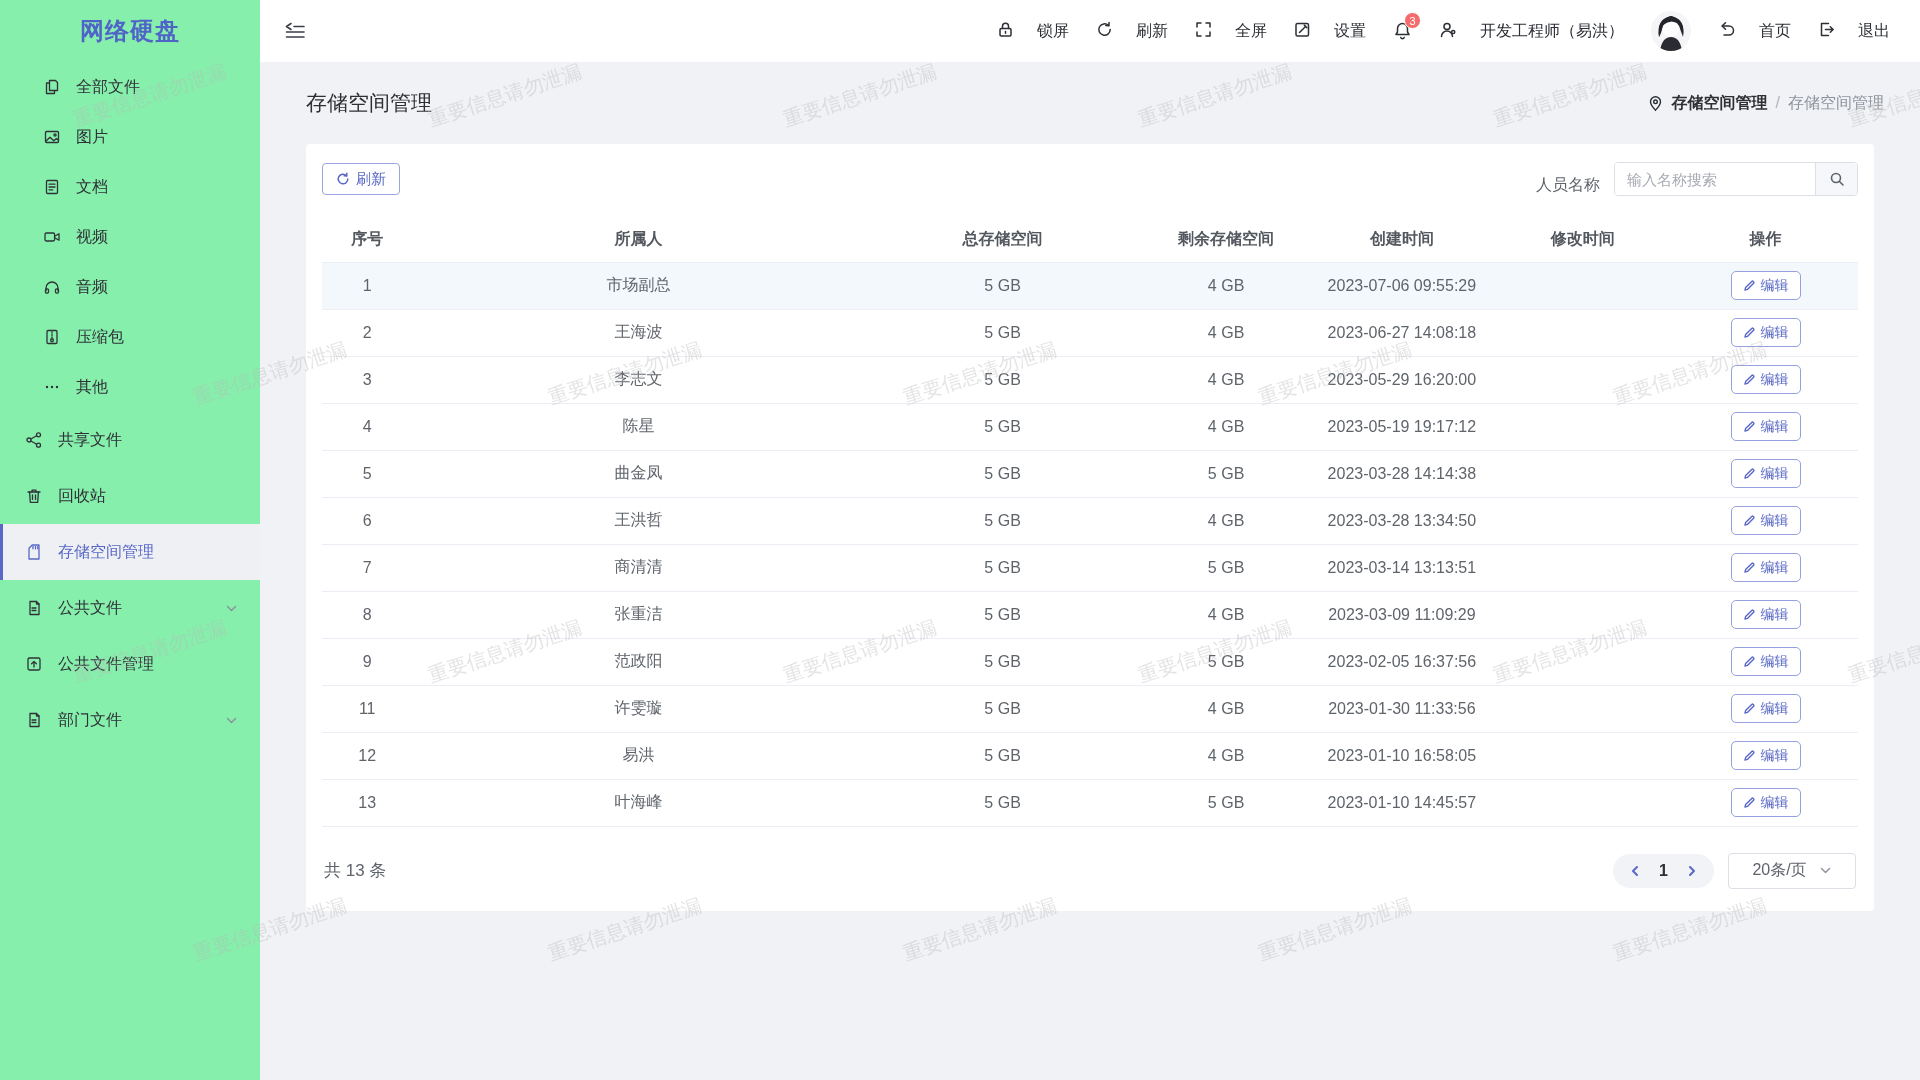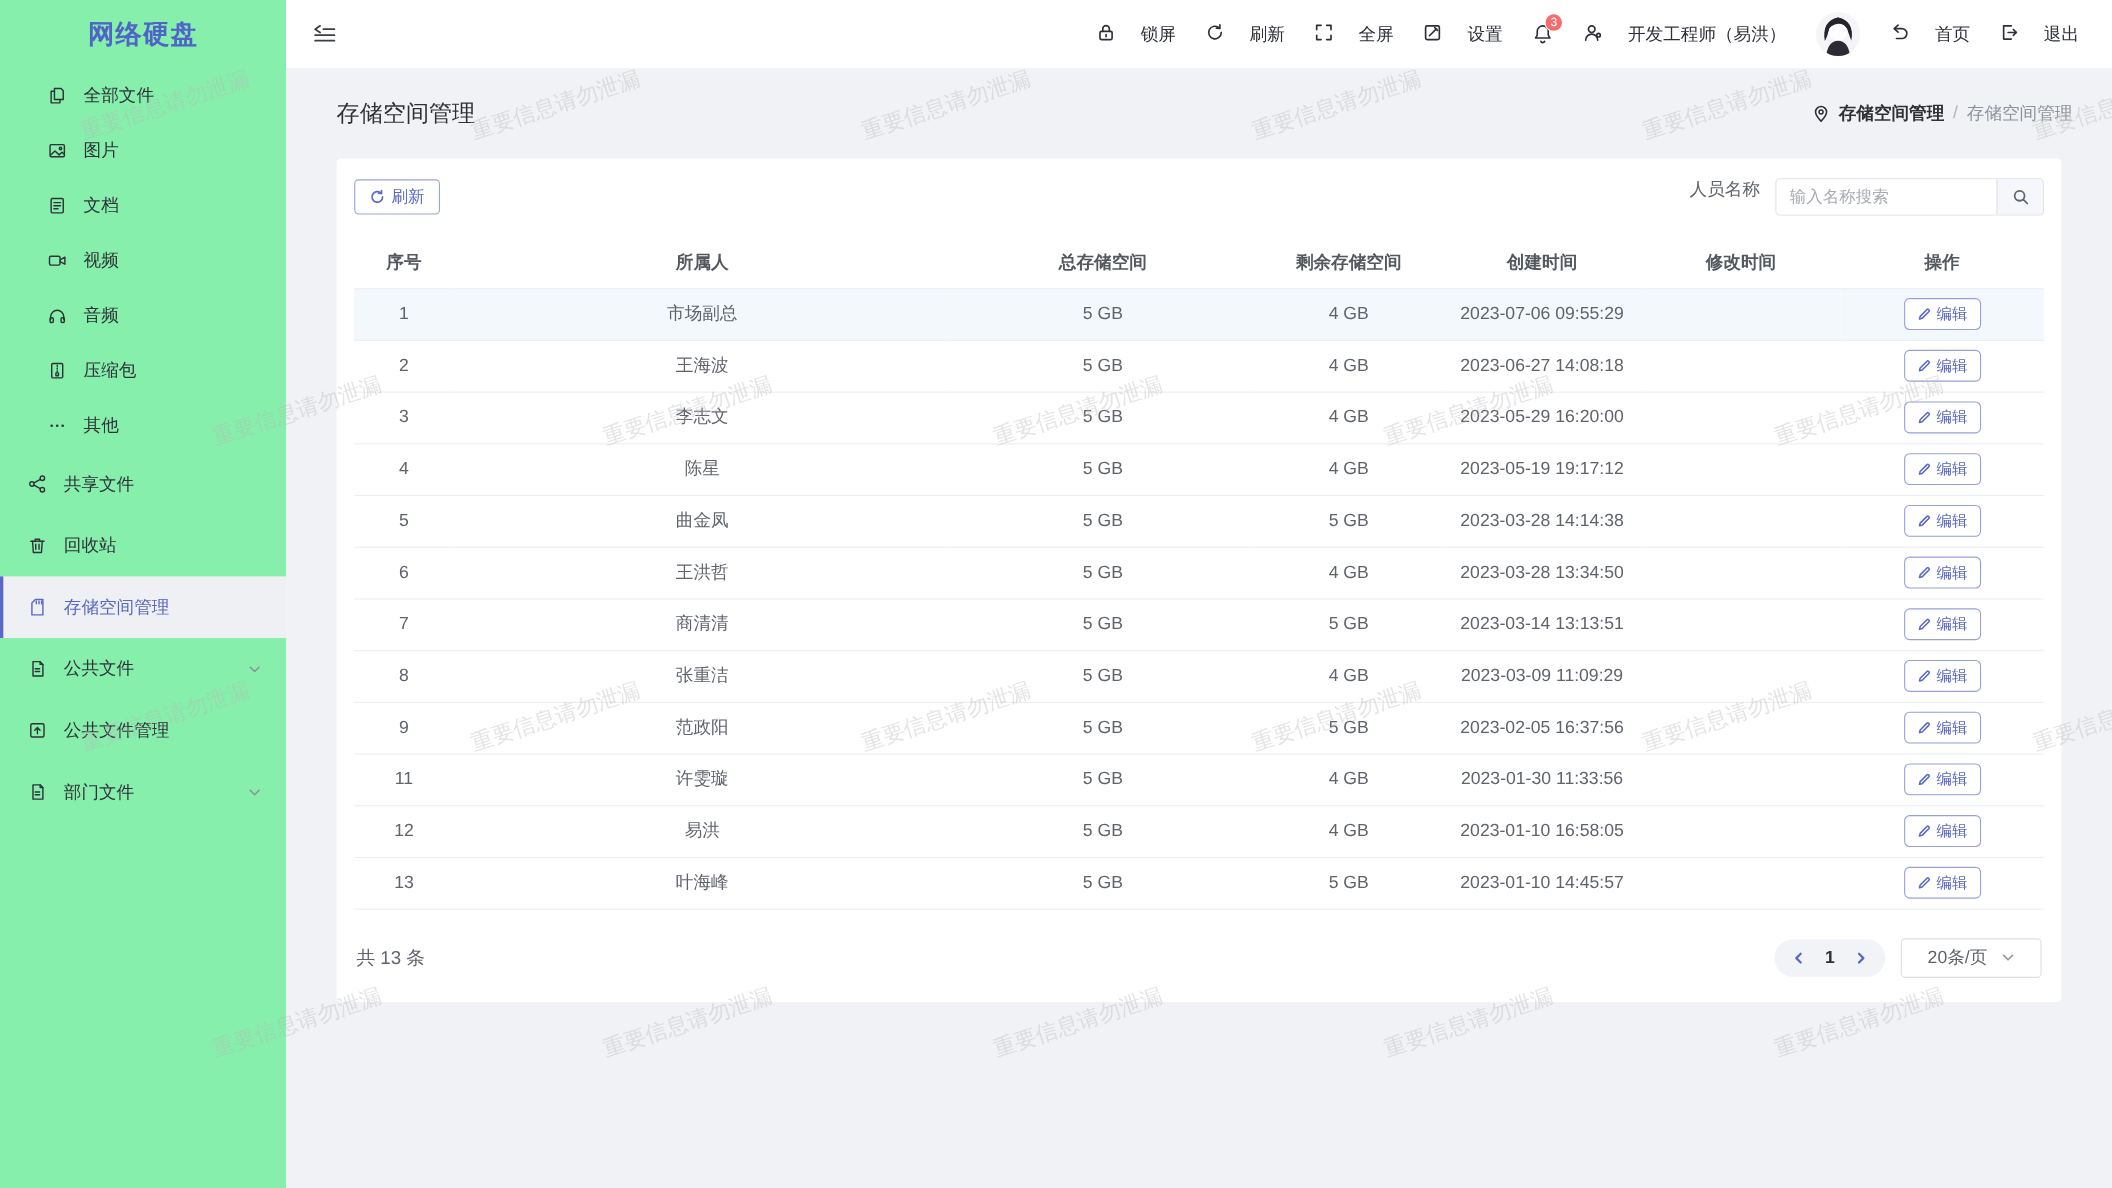--- a/index.html
+++ b/index.html
@@ -42,21 +42,21 @@
   .bc-sep { color:#b0b3ba; }
   .bc-current { color:#8d939c; }
 
   
   .card { margin:0 46px 20px; background:#fff; border-radius:4px; padding:18px 16px 22px; position:relative; z-index:1; }
   .toolbar { display:flex; align-items:center; justify-content:space-between; margin-bottom:22px; }
   .btn-refresh { display:inline-flex; align-items:center; gap:6px; height:32px; padding:0 13px;
                  background:#fff; border:1px solid #9aa4e0; border-radius:4px; color:#5968c6;
                  font-size:15px; cursor:pointer; font-family:inherit; }
   .btn-refresh svg { stroke:#5968c6; fill:none; stroke-width:1.5; stroke-linecap:round; }
-  .search-area { display:flex; align-items:flex-start; }
+  .search-area { display:flex; align-items:flex-end; }
   .search-label { font-size:16px; color:#5f646b; margin-right:14px; }
   .search-box { display:flex; height:34px; border:1px solid #dcdfe6; border-radius:4px; overflow:hidden; background:#fff; }
   .search-box input { width:200px; border:none; outline:none; padding:0 12px; font-size:15px; color:#ef4444; font-family:inherit; }
   .search-box input::placeholder { color:#a8abb2; }
   .search-btn { width:42px; display:flex; align-items:center; justify-content:center; background:#f5f7fa;
                 border:none; border-left:1px solid #dcdfe6; cursor:pointer; }
   .search-btn svg { stroke:#5f646b; fill:none; stroke-width:1.6; stroke-linecap:round; }
 
   table { width:100%; border-collapse:collapse; table-layout:fixed; }
   thead th { height:44px; font-size:16px; font-weight:bold; color:#53575e; text-align:center;

